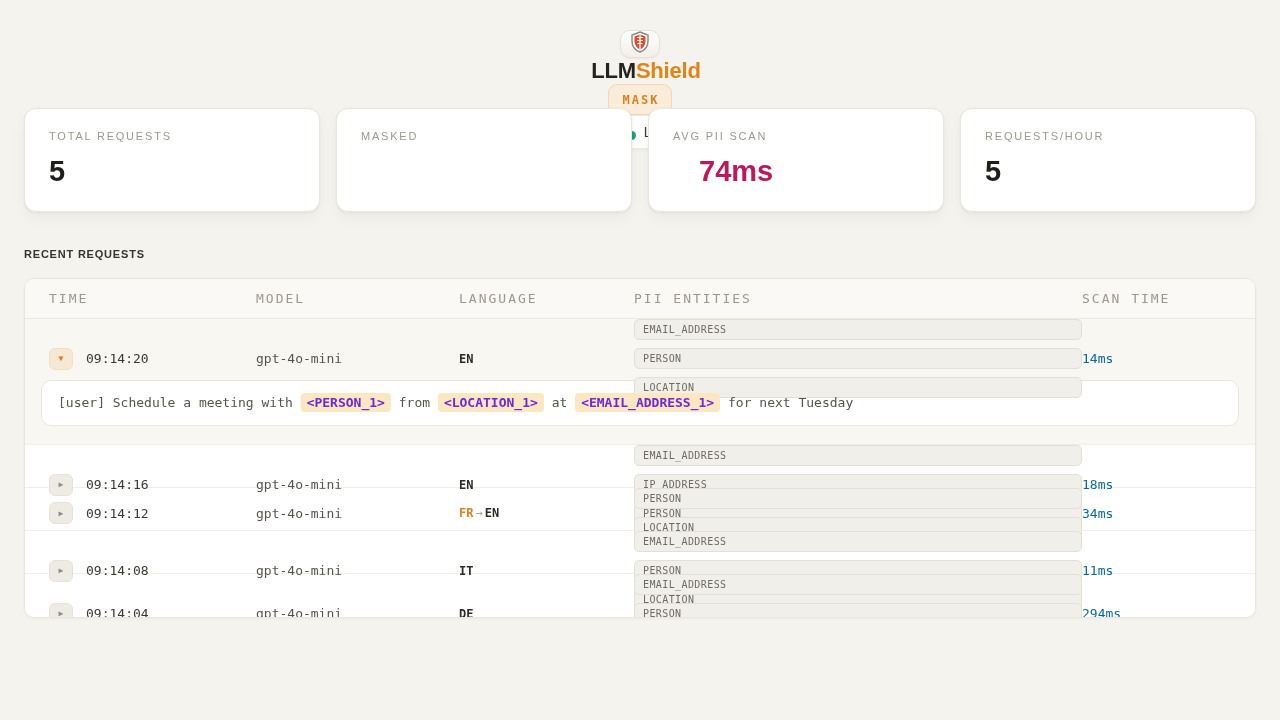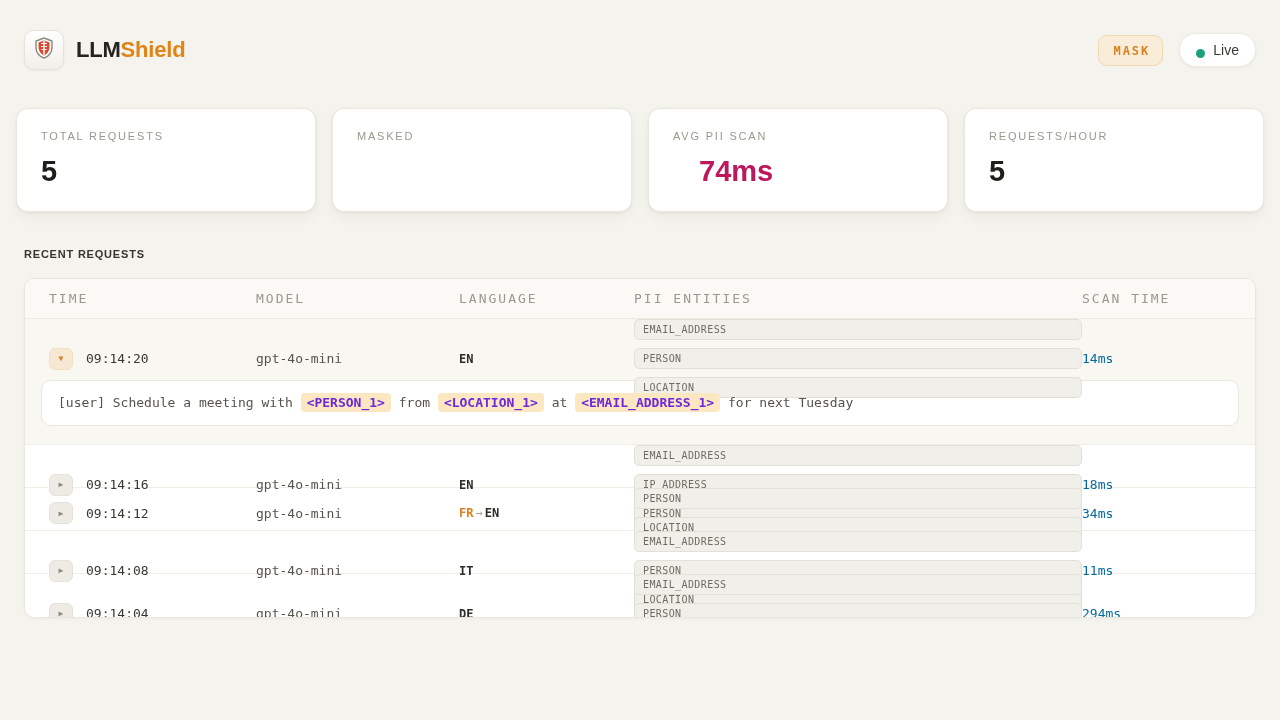--- a/index.html
+++ b/index.html
@@ -10,20 +10,21 @@
     color: #24231f;
     overflow: hidden;
   }
   .mono { font-family: "DejaVu Sans Mono", monospace; }
 
   
   .app-header {
     display: flex; align-items: center;
     padding: 30px 24px 0 24px;
     height: 70px;
+    flex-direction: column;
   }
   .logo-box {
     width: 40px; height: 40px; border-radius: 10px;
     background: linear-gradient(#ffffff, #f1efe9);
     border: 1px solid #e5e2d9;
     box-shadow: 0 1px 2px rgba(31,30,27,.06);
     display: flex; align-items: center; justify-content: center;
   }
   .brand-title { margin-left: 12px; font-size: 22px; font-weight: 700; letter-spacing: -0.2px; }
   .brand-title .suffix { color: #e08418; }
@@ -42,21 +43,21 @@
     background: #ffffff; border: 1px solid #edebe3; border-radius: 999px;
     padding: 8px 16px;
     box-shadow: 0 1px 3px rgba(31,30,27,.06);
     font-size: 14px; color: #3c3a35;
   }
   .live-dot { width: 9px; height: 9px; border-radius: 50%; background: #1aa07c; }
 
   
   .stats-row {
     display: flex; gap: 16px;
-    padding: 0 16px; margin-top: 38px;
+    padding: 0 24px; margin-top: 38px;
   }
   .stat-card {
     flex: 1; height: 104px;
     background: #ffffff;
     border: 1px solid #e9e6dd; border-radius: 12px;
     padding: 21px 24px;
     box-shadow: 0 1px 3px rgba(31,30,27,.05), 0 6px 14px rgba(31,30,27,.04);
   }
   .stat-label {
     font-size: 11px; font-weight: 500; letter-spacing: 1.8px;

